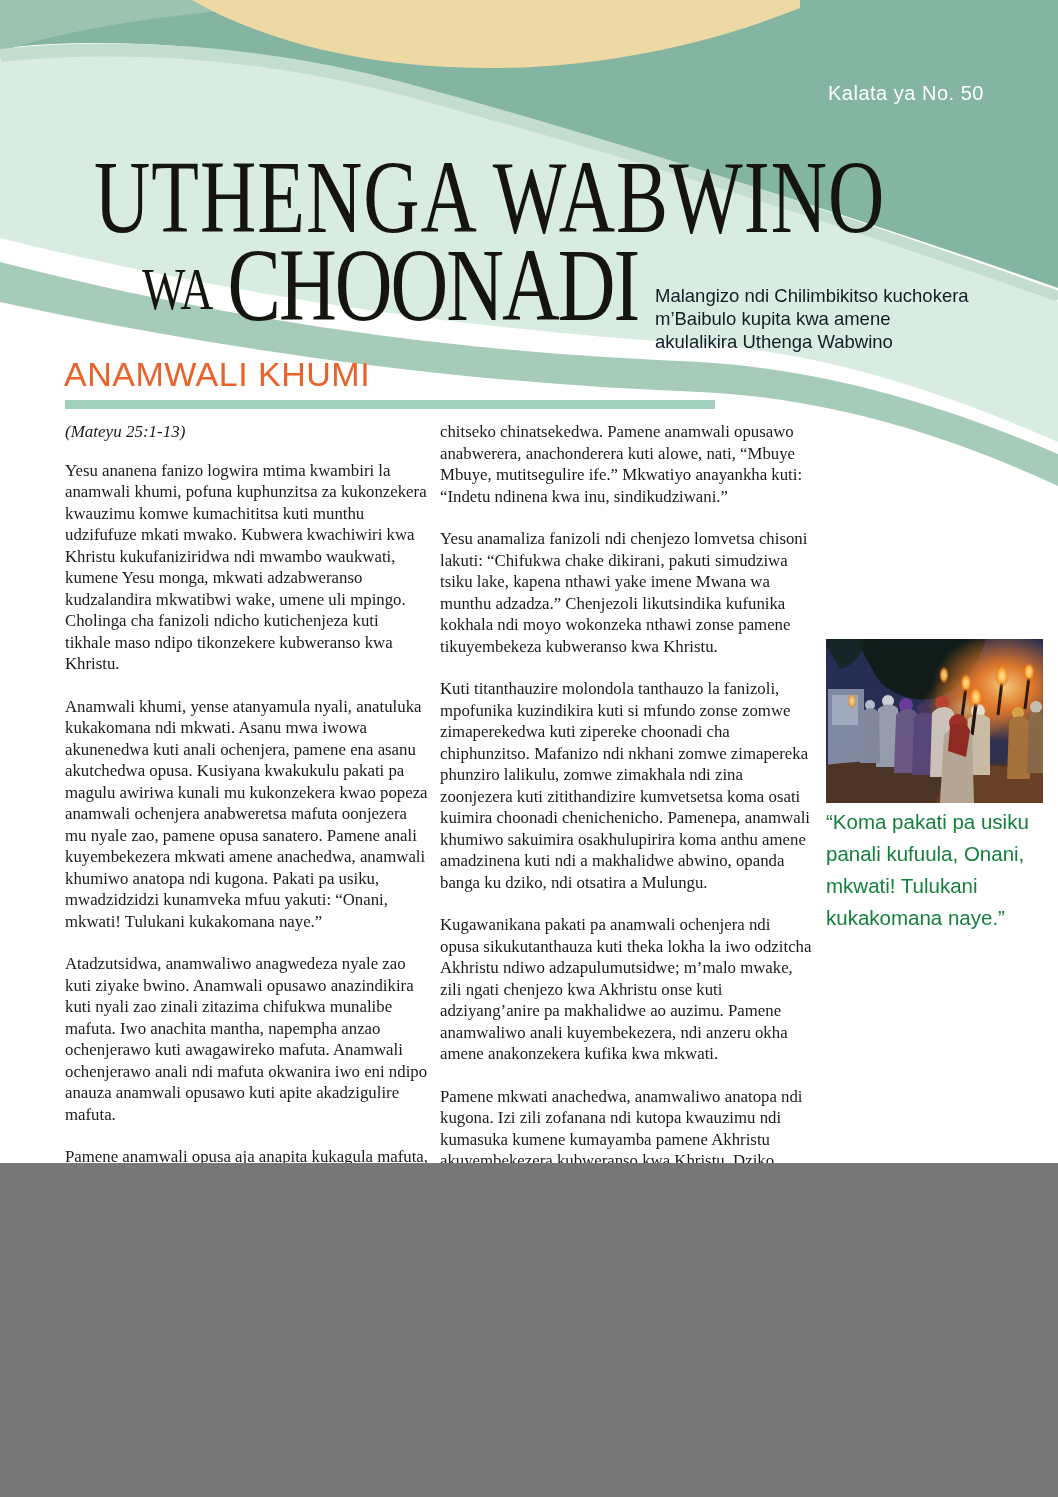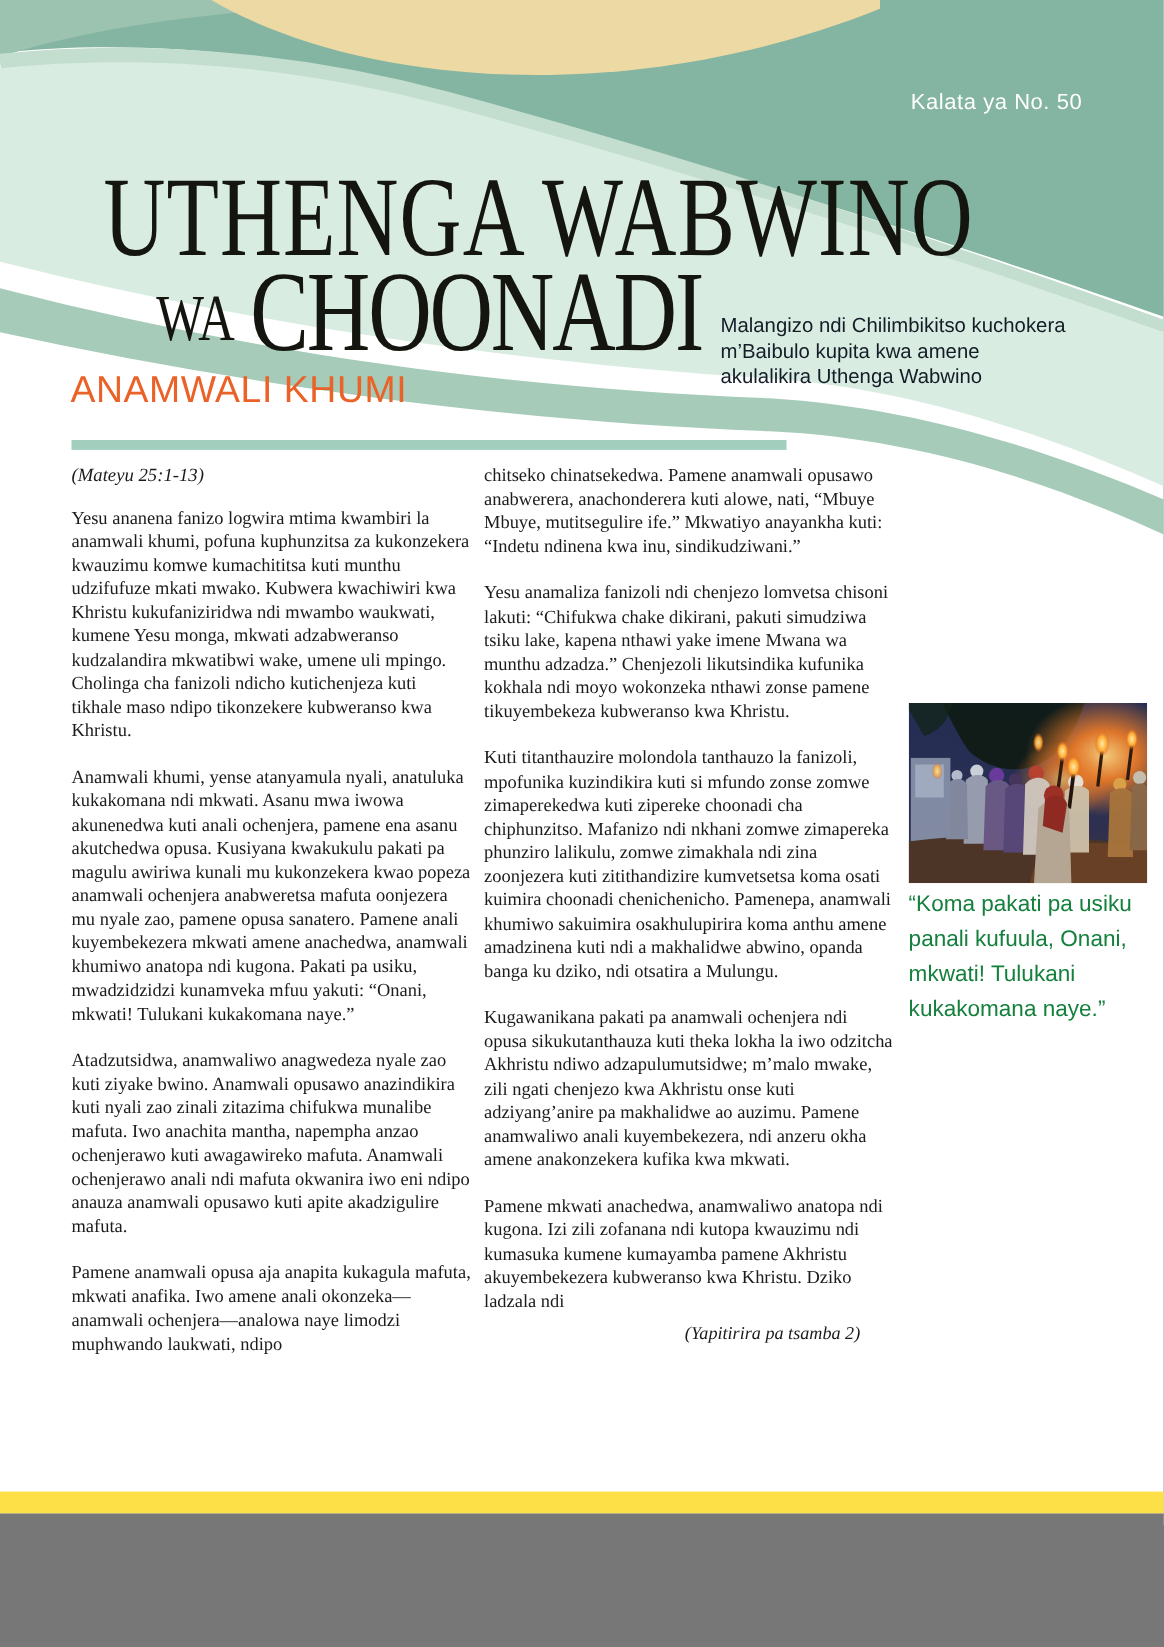--- a/index.html
+++ b/index.html
@@ -1,17 +1,17 @@
 <!DOCTYPE html>
 <html><head>
 <meta charset="utf-8">
 <style>
   html,body { margin:0; padding:0; background:#777; }
   .page {
-    position:relative; width:1058px; height:1376px; margin:0 auto;
+    position:relative; width:1058px; height:1163px; margin:0 auto;
     background:#ffffff; overflow:hidden;
     font-family:"Liberation Sans", sans-serif; color:#1b1b1b;
   }
   .header-svg { position:absolute; left:0; top:0; }
 
   .issue-label {
     position:absolute; left:828px; top:82px; width:220px;
     color:#ffffff; font-size:20px; letter-spacing:.5px;
   }
 
@@ -29,21 +29,21 @@
   }
   .masthead-wa { font-size:46px; margin-right:14px; margin-top:6px; }
   .masthead-choonadi { font-size:80px; letter-spacing:-2px; }
 
   .masthead-subtitle {
     position:absolute; left:655px; top:284px; width:322px;
     font-size:18.5px; line-height:23px; color:#141c26;
   }
 
   .article-heading {
-    position:absolute; left:64px; top:335px;
+    position:absolute; left:64px; top:355px;
     font-size:34px; letter-spacing:.5px; color:#EB6228; white-space:nowrap;
   }
   .heading-rule {
     position:absolute; left:65px; top:400px; width:650px; height:9px;
     background:#A2CFBD;
   }
 
   .col {
     position:absolute; top:421px;
     font-family:"Liberation Serif", serif;

